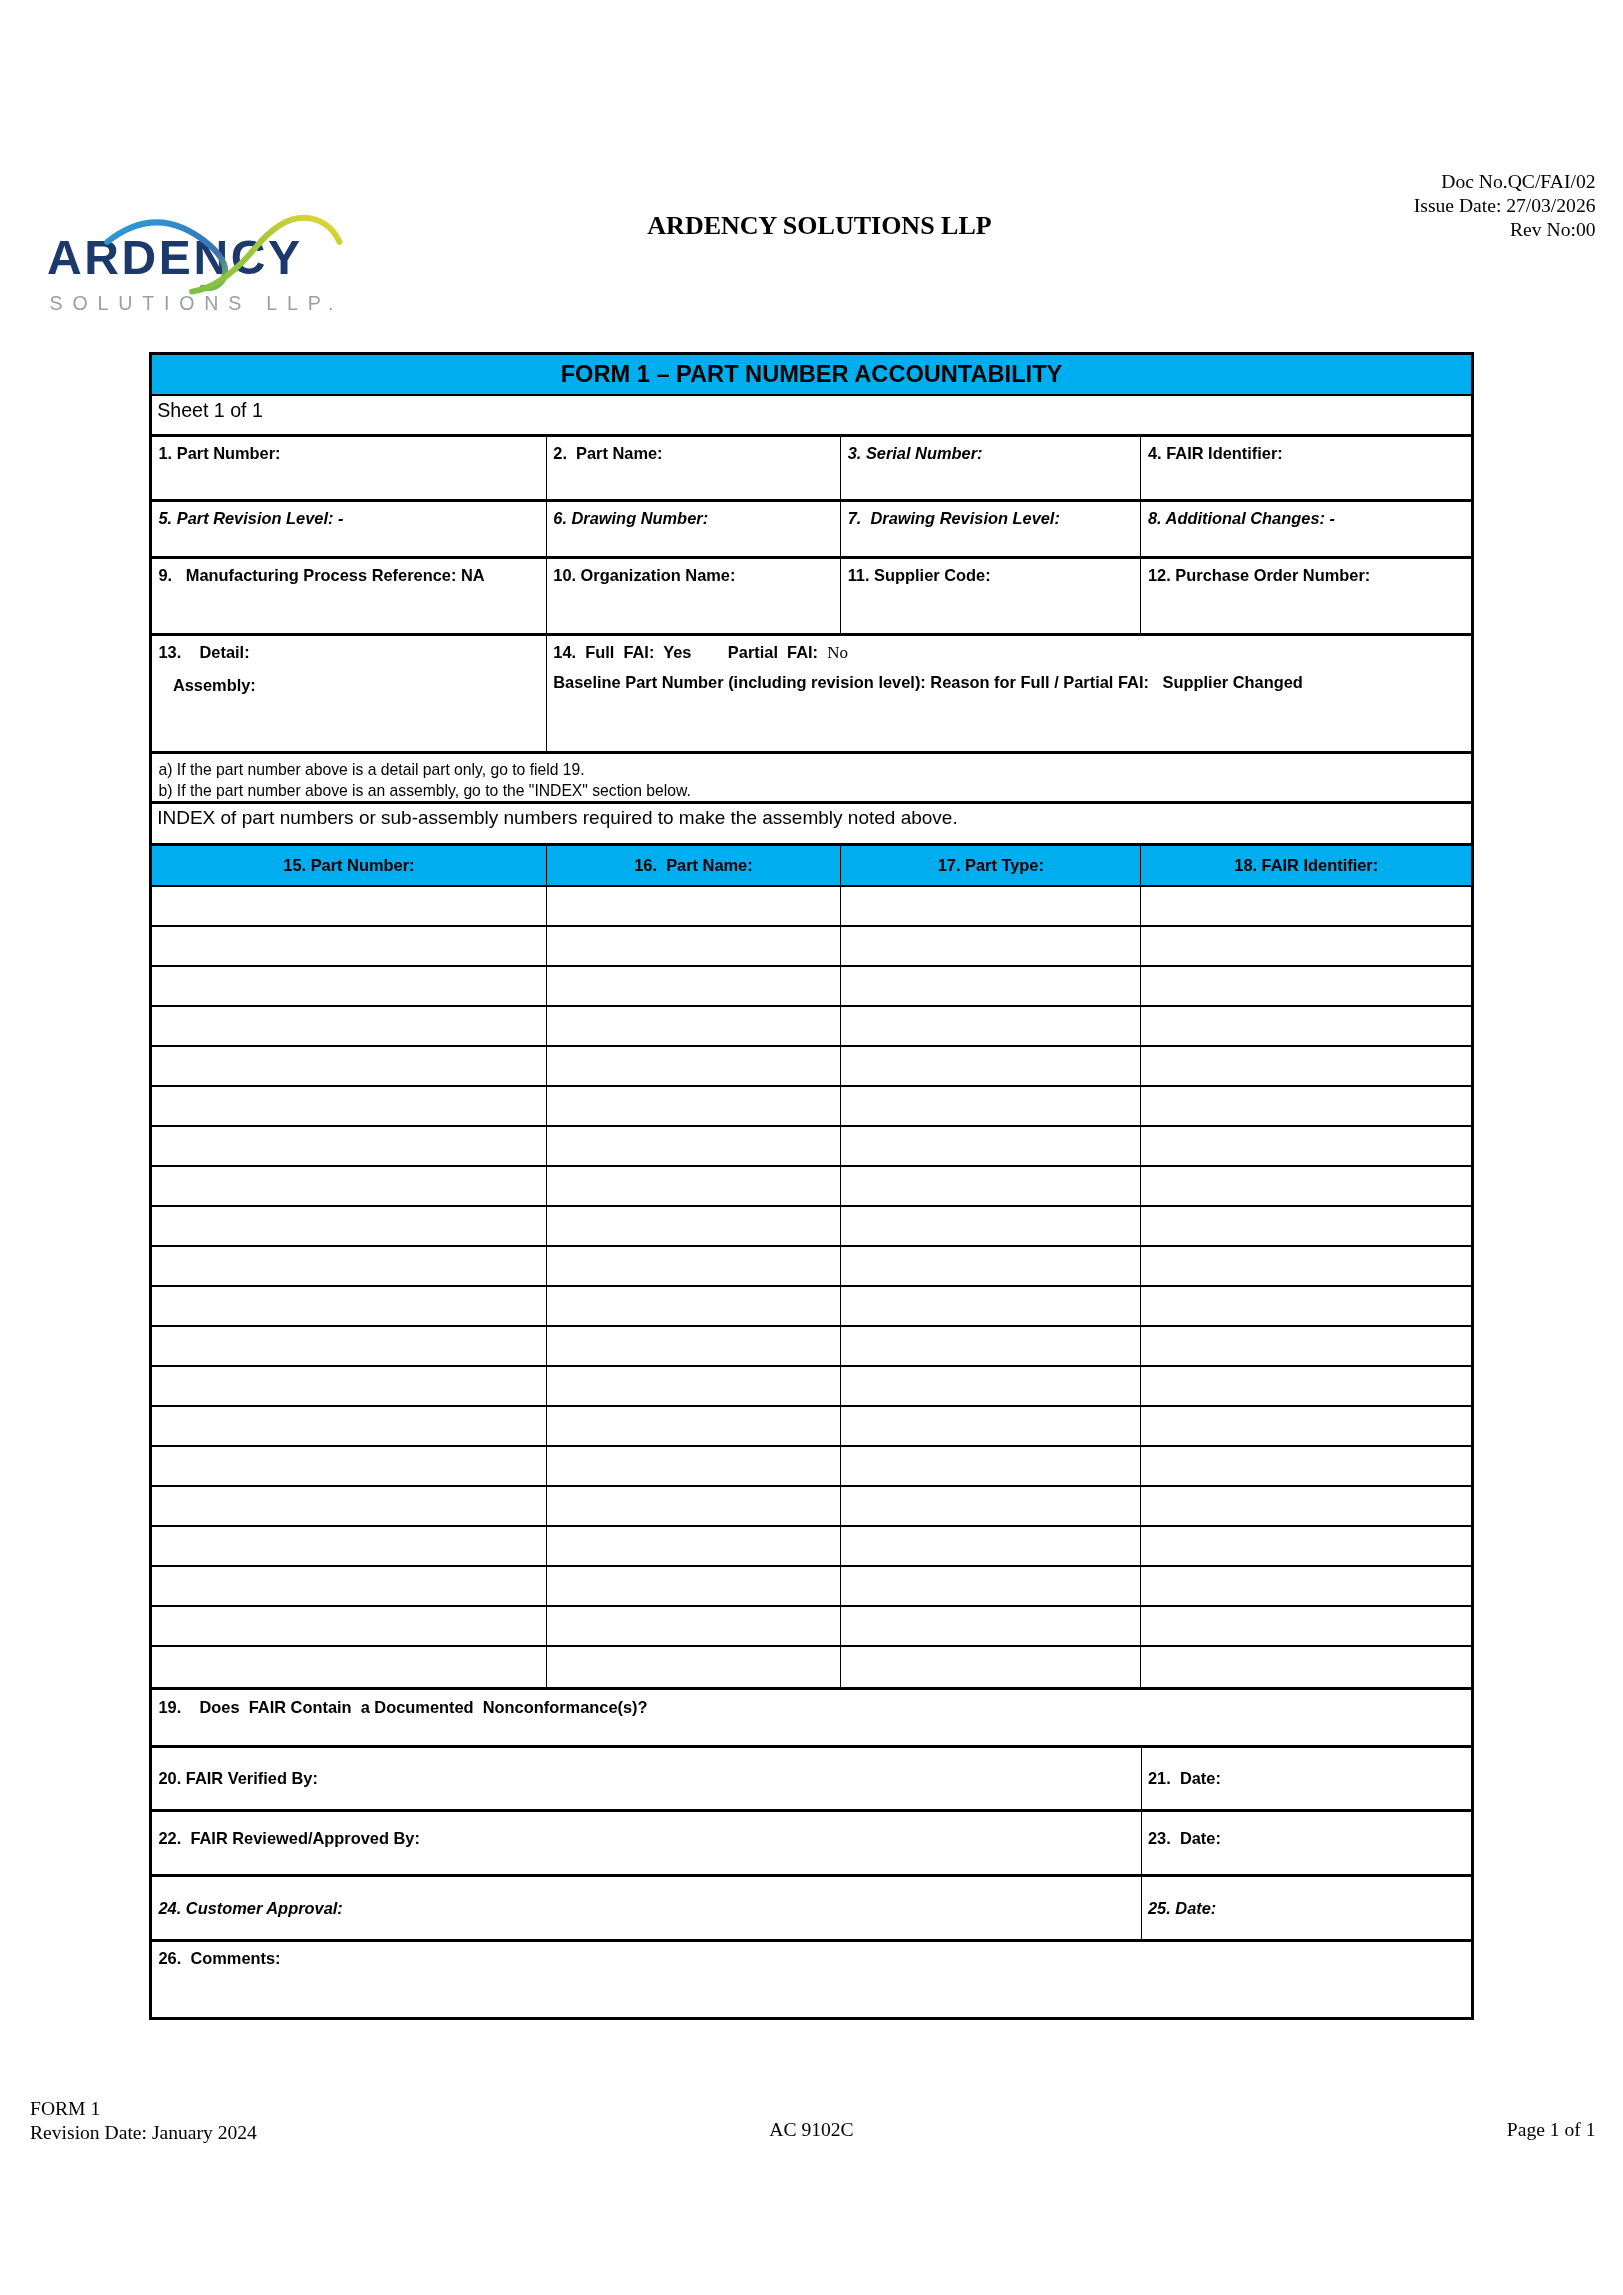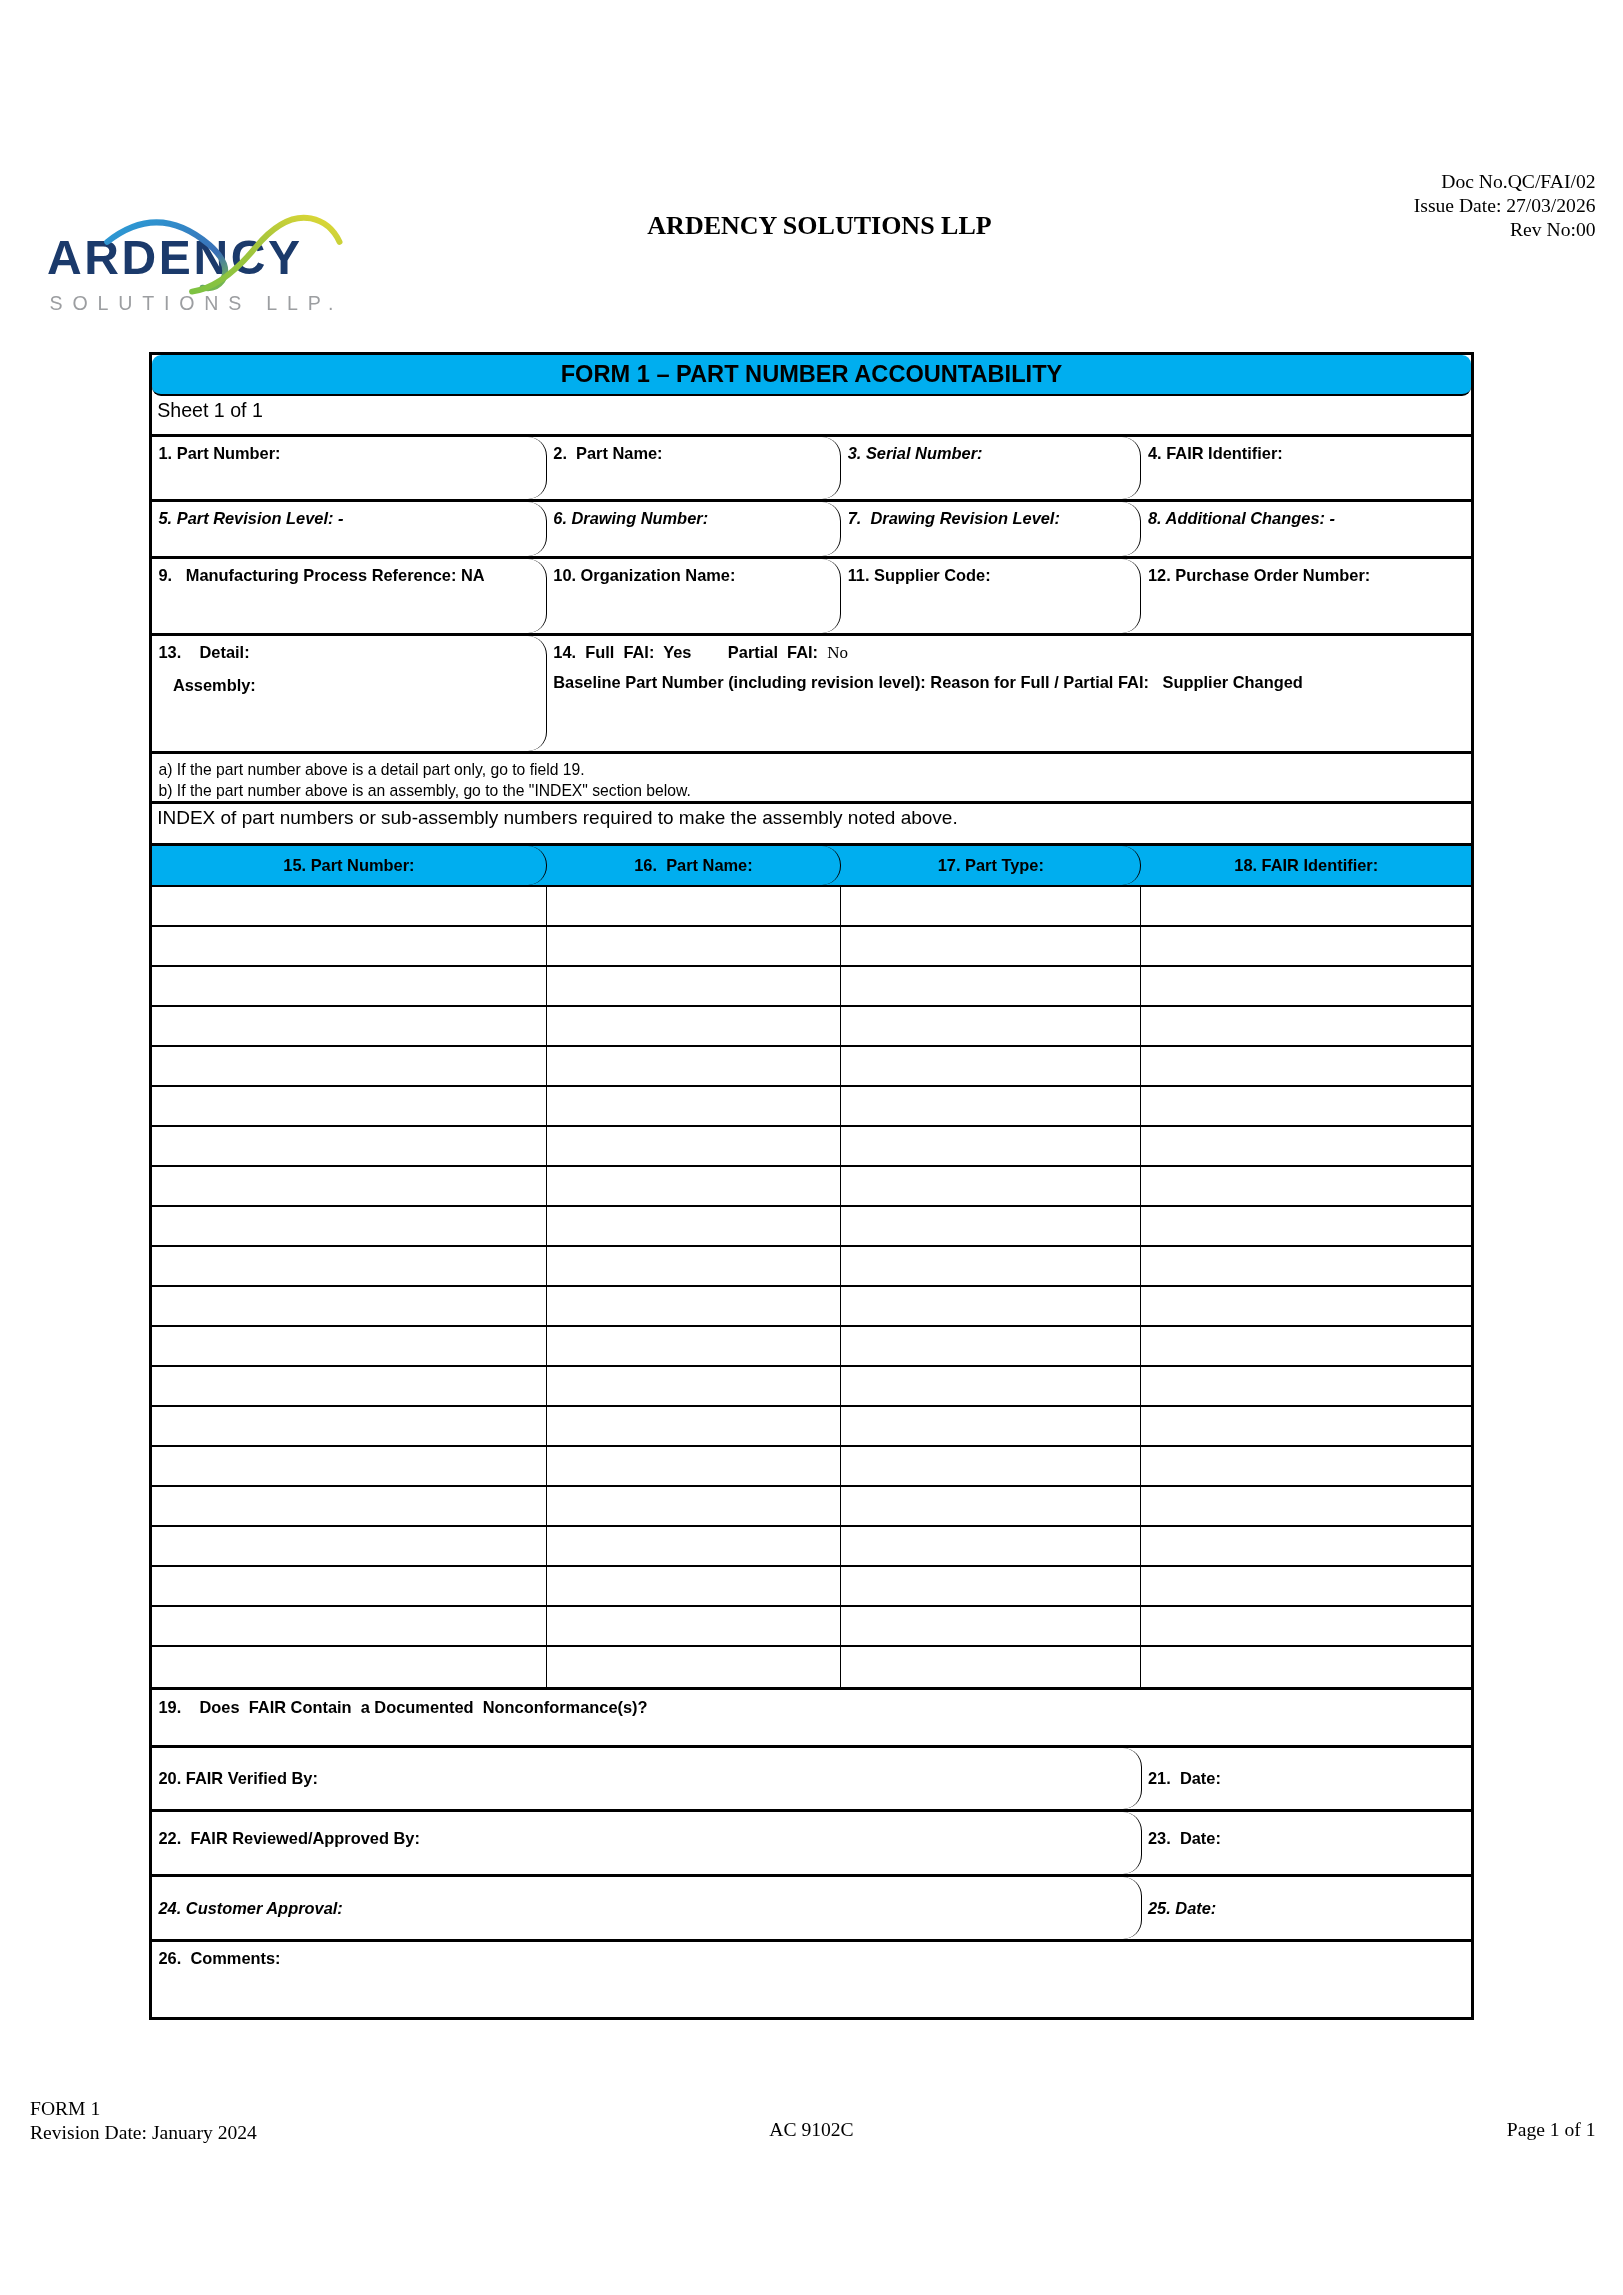--- a/index.html
+++ b/index.html
@@ -39,31 +39,31 @@
   .logo-swoosh{position:absolute;left:0;top:0;width:307px;height:111px;}
   
   .form-box{
     position:absolute;left:149px;top:352px;width:1325px;
     border:3.3px solid #000;box-sizing:border-box;background:#fff;
   }
   .form-box *{box-sizing:border-box;}
   .title-bar{
     height:41px;background:#00AEEF;border-bottom:2.6px solid #000;
     display:flex;align-items:center;justify-content:center;
-    font-weight:bold;font-size:23.6px;border-radius:9px;
+    font-weight:bold;font-size:23.6px;
   }
   .sheet-row{
     height:41px;border-bottom:3.3px solid #000;
     font-size:19.6px;padding:2.6px 5.2px;
   }
   .grid4{display:grid;grid-template-columns:29.93% 22.32% 22.77% 24.98%;}
   .grid2a{display:grid;grid-template-columns:29.93% 70.07%;}
   .grid2b{display:grid;grid-template-columns:75.02% 24.98%;}
   .rowsec{border-bottom:3.3px solid #000;}
-  .cell{border-right:1.3px solid #000;padding:6.5px 6.5px;border-radius:19px;}
+  .cell{border-right:1.3px solid #000;padding:6.5px 6.5px;}
   .cell:last-child{border-right:none;}
   .lbl{font-weight:bold;font-size:16.4px;white-space:pre-wrap;}
   .ital{font-style:italic;}
   .r1{height:65px;}
   .r2{height:57px;}
   .r3{height:77px;}
   .r4{height:118px;}
   .f13-line2{margin-top:14.4px;margin-left:14.4px;}
   .f14-line{white-space:pre-wrap;}
   .f14-no{font-family:"Liberation Serif",serif;font-weight:normal;font-size:17px;}

